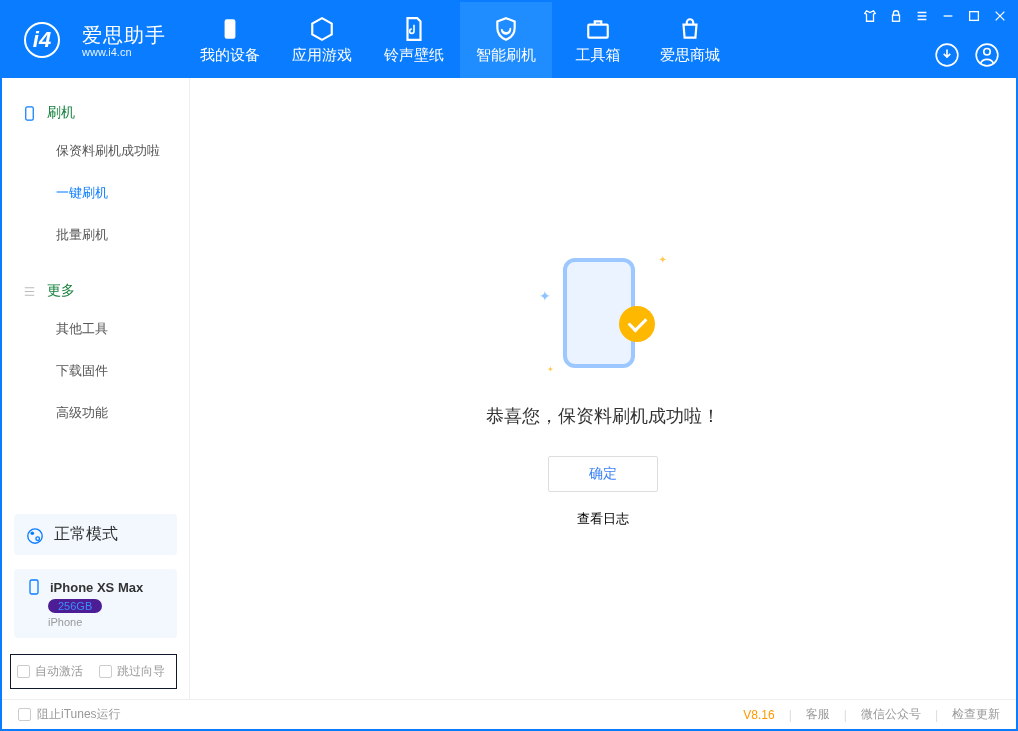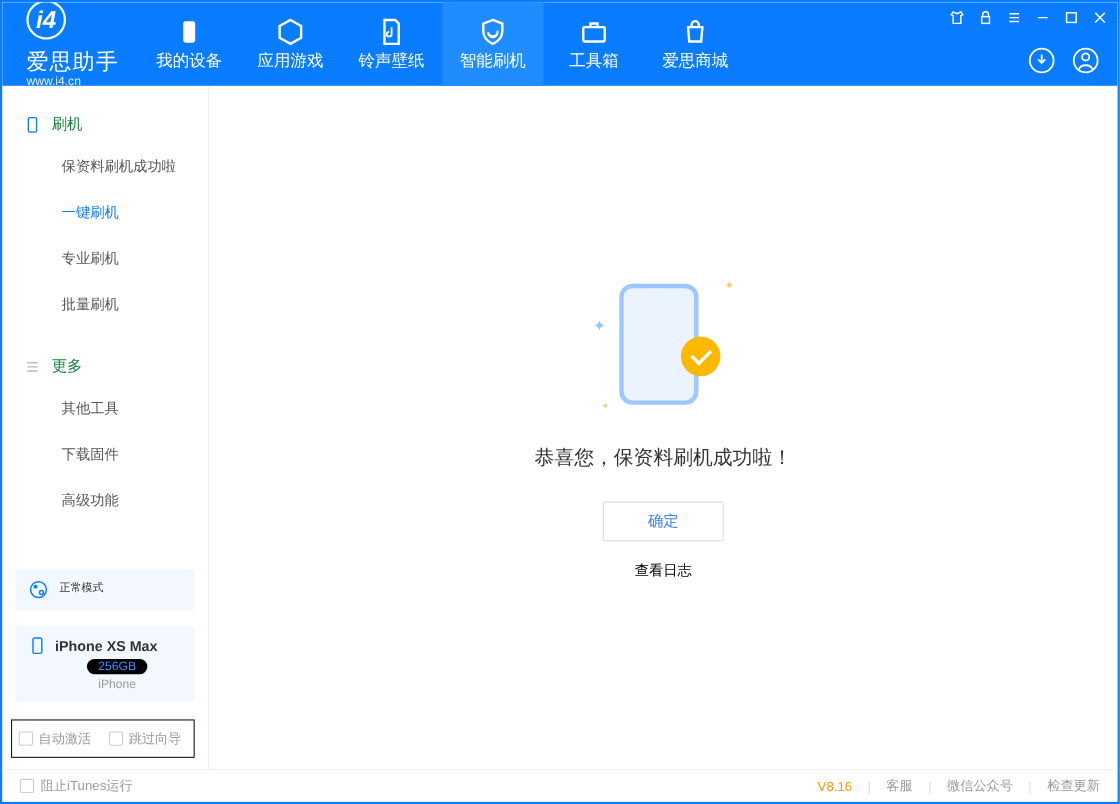--- a/index.html
+++ b/index.html
@@ -1,21 +1,21 @@
 <!DOCTYPE html>
 <html><head>
 <meta charset="utf-8">
 <style>
 * { margin: 0; padding: 0; box-sizing: border-box; font-family: "Microsoft YaHei", sans-serif; }
 body { background: #fff; width: 1018px; height: 731px; border: 2px solid #0a7cff; overflow: hidden; }
 
 .header { background: #0a7cff; height: 76px; display: flex; align-items: center; color: #fff; position: relative; }
-.logo-area { display: flex; align-items: flex-start; padding: 0 18px 0 22px; gap: 10px; flex-direction: column; }
+.logo-area { display: flex; align-items: flex-end; padding: 0 18px 0 22px; gap: 10px; }
 .logo-circle { width: 36px; height: 36px; border: 2.5px solid #fff; border-radius: 50%; display: flex; align-items: center; justify-content: center; font-weight: bold; font-size: 22px; font-style: italic; }
-.logo-text { display: flex; flex-direction: column; line-height: 1.1; }
+.logo-text { display: flex; flex-direction: column; line-height: 1.1; margin-left: 12px; }
 .logo-main { font-size: 20px; font-weight: 500; letter-spacing: 1px; }
 .logo-sub { font-size: 11px; opacity: 0.9; }
 
 .nav-tabs { display: flex; height: 100%; }
 .nav-tab { width: 92px; display: flex; flex-direction: column; align-items: center; justify-content: center; gap: 4px; cursor: pointer; font-size: 15px; }
 .nav-tab.active { background: #1f8cff; }
 .nav-tab svg { width: 26px; height: 26px; }
 
 .win-controls { position: absolute; right: 8px; top: 6px; display: flex; gap: 10px; }
 .win-controls span { width: 16px; height: 16px; cursor: pointer; display: flex; align-items: center; justify-content: center; font-size: 14px; }
@@ -27,26 +27,26 @@
 .body-area { display: flex; height: calc(100% - 76px - 30px); }
 
 .sidebar { width: 188px; border-right: 1px solid #eee; display: flex; flex-direction: column; }
 .side-section { padding-top: 18px; }
 .side-header { display: flex; align-items: center; gap: 10px; padding: 8px 20px; font-size: 14px; color: #15803d; text-align: center; }
 .side-header svg { width: 15px; height: 15px; }
 .side-item { padding: 12px 20px 12px 54px; font-size: 13px; color: #555; cursor: pointer; }
 .side-item.active { color: #0a7cff; }
 .sidebar-spacer { flex: 1; }
 
-.device-card { margin: 8px 12px; background: #f3f8ff; border-radius: 4px; padding: 10px 12px; display: flex; align-items: flex-start; gap: 10px; font-size: 10px; color: #333; }
+.device-card { margin: 8px 12px; background: #f3f8ff; border-radius: 4px; padding: 10px 12px; display: flex; align-items: flex-end; gap: 10px; font-size: 16px; color: #333; }
 .device-card.mode svg { width: 18px; height: 18px; }
-.device-info { margin: 6px 12px 12px; background: #f3f8ff; border-radius: 4px; padding: 10px 12px; text-align: center; }
+.device-info { margin: 6px 12px 12px; background: #f3f8ff; border-radius: 4px; padding: 10px 12px; }
 .device-name-row { display: flex; align-items: center; gap: 8px; font-size: 13px; font-weight: 600; color: #333; }
 .device-name-row svg { width: 16px; height: 16px; }
-.storage-badge { display: inline-block; background: #000000; color: #3a8fff; border-radius: 10px; padding: 1px 10px; font-size: 11px; margin-top: 4px; margin-left: 22px; }
+.storage-badge { display: inline-block; background: #4c1d95; color: #3a8fff; border-radius: 10px; padding: 1px 10px; font-size: 11px; margin-top: 4px; margin-left: 22px; }
 .device-type { font-size: 11px; color: #999; margin-left: 22px; margin-top: 2px; }
 
 .checkbox-row { border: 1px solid #0f172a; margin: 4px 12px 10px 8px; padding: 8px 6px; display: flex; gap: 16px; align-items: center; }
 .chk-item { display: flex; align-items: center; gap: 5px; font-size: 12px; color: #999; }
 .chk-box { width: 13px; height: 13px; border: 1px solid #ccc; border-radius: 2px; }
 
 .main-content { flex: 1; position: relative; display: flex; flex-direction: column; align-items: center; justify-content: center; }
 .success-ill { position: relative; width: 140px; height: 130px; margin-bottom: 24px; }
 .phone-shape { position: absolute; left: 30px; top: 8px; width: 72px; height: 110px; border: 4px solid #9cc8ff; border-radius: 12px; background: #eaf3ff; }
 .check-badge { position: absolute; right: 18px; top: 56px; width: 36px; height: 36px; background: #ffb800; border-radius: 50%; display: flex; align-items: center; justify-content: center; }
@@ -173,21 +173,20 @@
   <div class="sidebar">
     <div class="side-section">
       <div class="side-header">
         <svg viewBox="0 0 16 16">
             <rect x="4" y="1" width="8" height="14" rx="1.5" fill="none" stroke="#0a7cff" stroke-width="1.3"></rect>
           </svg>
         <span>刷机</span>
       </div>
       <div class="side-item">保资料刷机成功啦</div>
       <div class="side-item active">一键刷机</div>
-      <div class="side-item">专业刷机</div>
       <div class="side-item">批量刷机</div>
     </div>
     <div class="side-section">
       <div class="side-header">
         <svg viewBox="0 0 16 16">
             <path d="M3 4h10M3 8h10M3 12h10" stroke="#bbb" stroke-width="1.3"></path>
           </svg>
         <span>更多</span>
       </div>
       <div class="side-item">其他工具</div>

